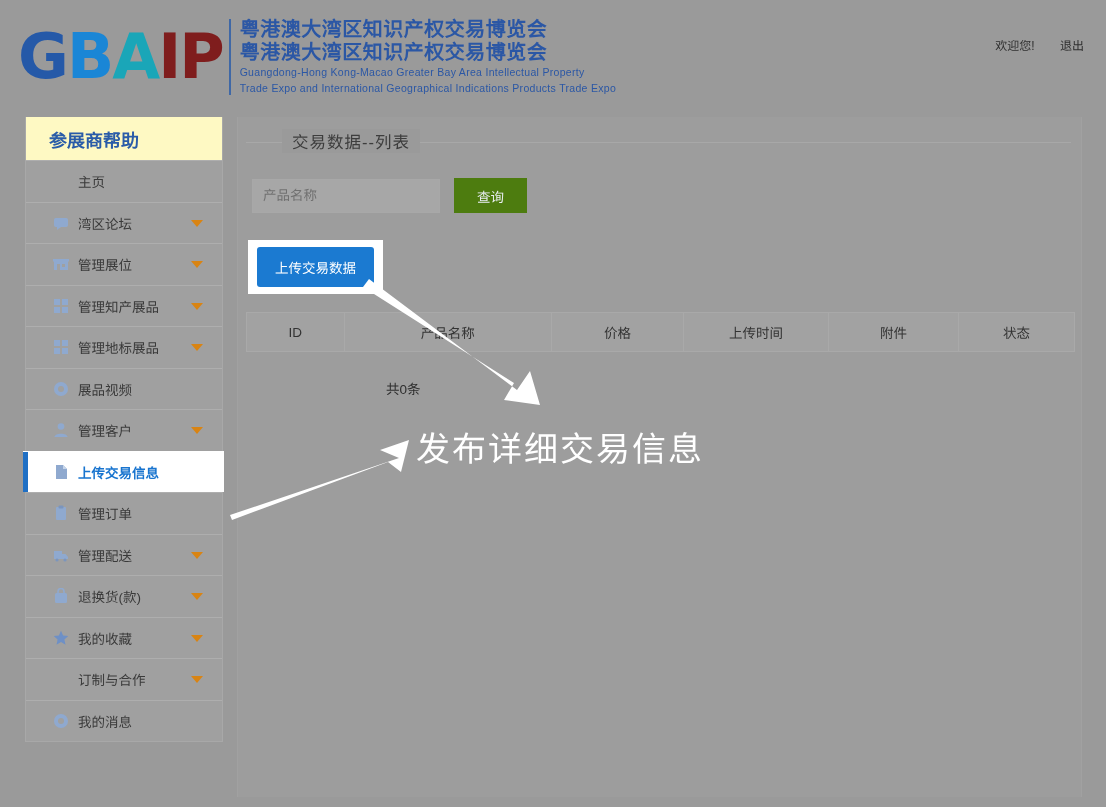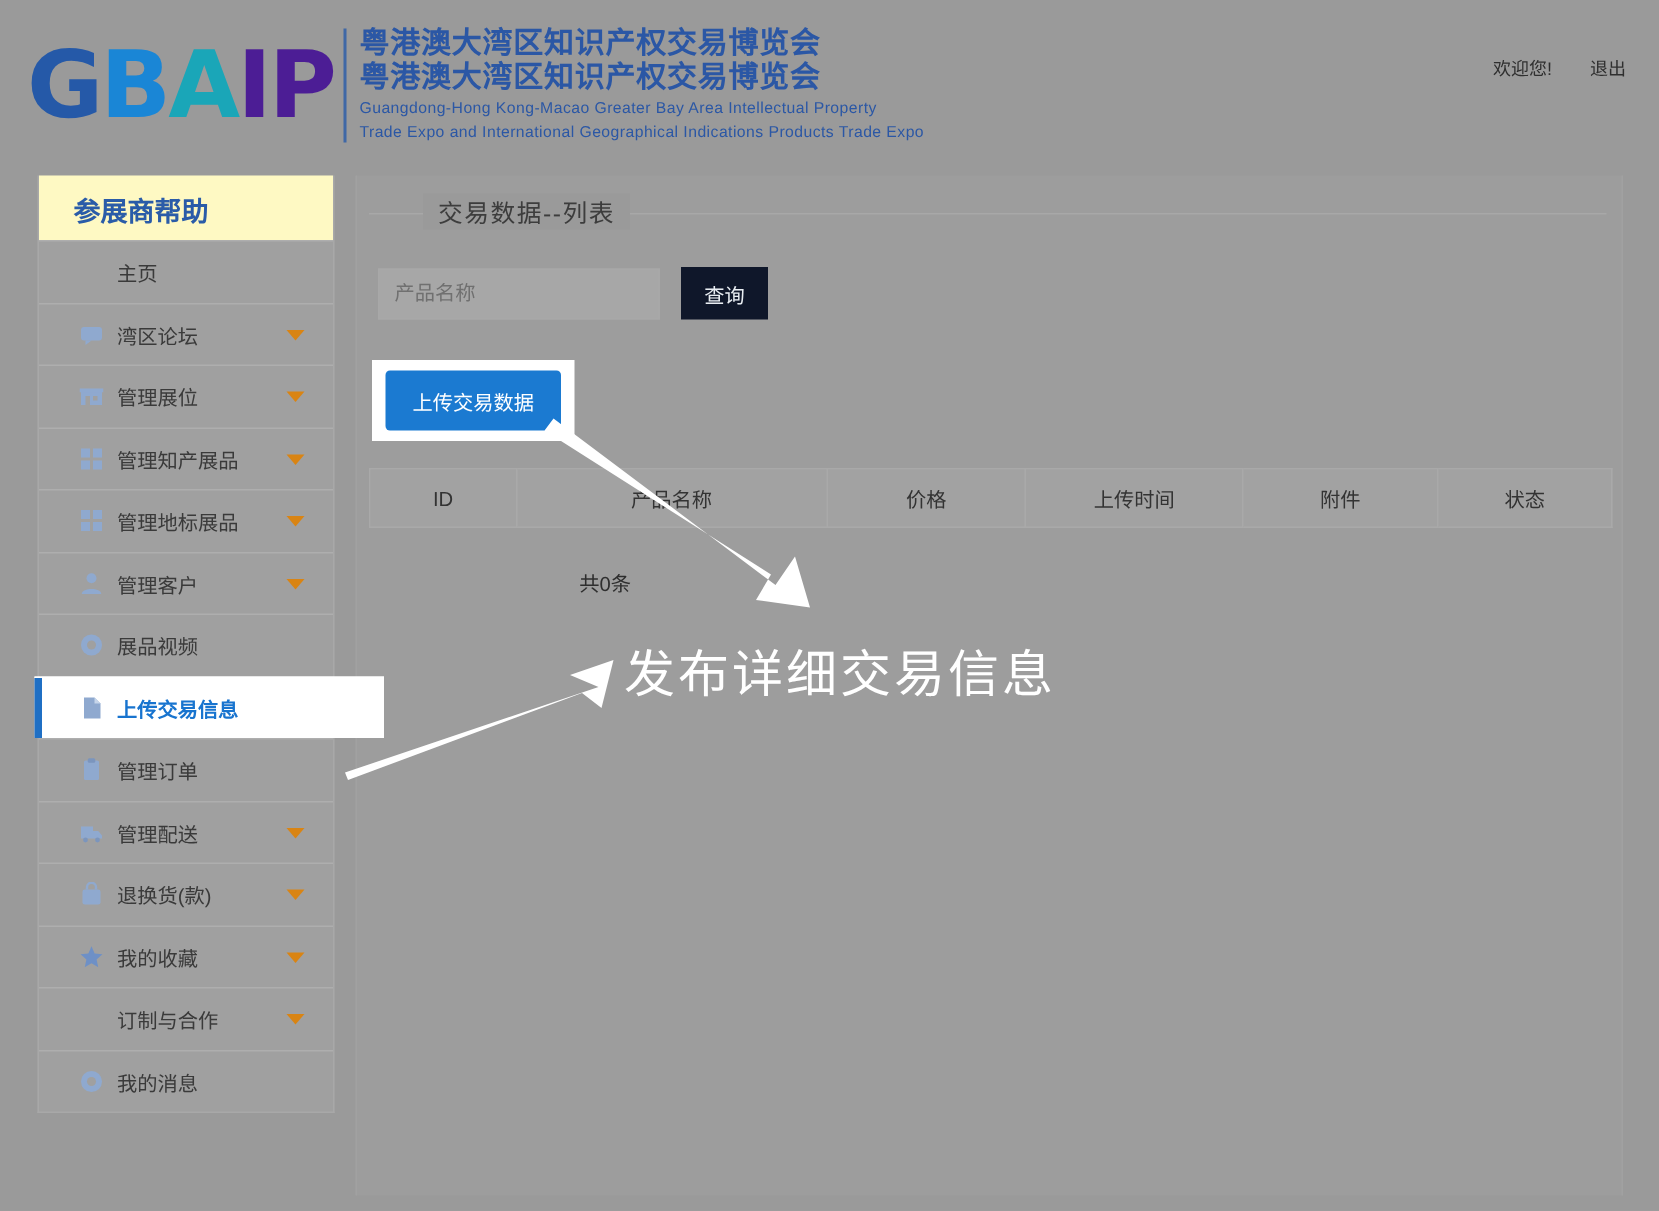--- a/index.html
+++ b/index.html
@@ -36,21 +36,21 @@
     font-family: "DejaVu Sans", sans-serif;
     font-size: 62px;
     font-weight: 700;
     letter-spacing: -2px;
     line-height: 1;
     white-space: nowrap;
   }
   .lg-1 { color: #2559a8; }
   .lg-2 { color: #1a86d6; }
   .lg-3 { color: #1aa6b8; }
-  .lg-4 { color: #4c1d95; }
+  .lg-4 { color: #7f1d1d; }
   .logo-divider {
     width: 2px;
     height: 76px;
     background: #2f5fa8;
     margin: 0 9px 0 6px;
     opacity: .85;
   }
   .logo-text { line-height: 1.15; }
   .logo-cn-1, .logo-cn-2 {
     color: #2b57a5;
@@ -138,21 +138,21 @@
     width: 0; height: 0;
     border-left: 6px solid transparent;
     border-right: 6px solid transparent;
     border-top: 7px solid #d98413;
   }
   .nav-item.active {
     background: #ffffff;
     border-top-color: #ffffff;
     margin-left: -3px;
     padding-left: 30px;
-    width: 233px;
+    width: 201px;
     z-index: 4;
   }
   .nav-item.active::before {
     content: "";
     position: absolute;
     left: 0; top: 0; bottom: 0;
     width: 5px;
     background: #1f6fc4;
   }
   .nav-item.active .nav-label {
@@ -202,23 +202,23 @@
     background: rgba(255,255,255,0.10);
     padding: 0 10px;
     font-size: 13.5px;
     color: #3a3a3a;
     outline: none;
     font-family: "Liberation Sans", sans-serif;
   }
   .search-input::placeholder { color: #707070; }
   .btn-search {
     margin-left: 14px;
-    width: 58px;
+    width: 73px;
     height: 35px;
-    background: #0f172a;
+    background: #4d7c0f;
     color: #e9eef3;
     border: none;
     font-size: 13.5px;
     cursor: pointer;
     font-family: "Liberation Sans", sans-serif;
   }
 
   .upload-wrap {
     position: absolute;
     left: 10px; top: 123px;
@@ -346,32 +346,32 @@
               <rect x="1" y="1" width="6" height="6" fill="#8fa9cf"></rect>
               <rect x="9" y="1" width="6" height="6" fill="#8fa9cf"></rect>
               <rect x="1" y="9" width="6" height="6" fill="#8fa9cf"></rect>
               <rect x="9" y="9" width="6" height="6" fill="#8fa9cf"></rect>
             </svg></span>
           <span class="nav-label">管理地标展品</span>
           <span class="nav-caret"></span>
         </div>
         <div class="nav-item">
           <span class="nav-icon"><svg viewBox="0 0 16 16" width="16" height="16">
+              <circle cx="8" cy="8" r="7" fill="#8fa9cf"></circle>
+              <circle cx="8" cy="8" r="3" fill="#a0a0a0"></circle>
+            </svg></span>
+          <span class="nav-label">展品视频</span>
+        </div>
+        <div class="nav-item">
+          <span class="nav-icon"><svg viewBox="0 0 16 16" width="16" height="16">
               <circle cx="8" cy="4.5" r="3.3" fill="#8fa9cf"></circle>
               <path d="M1.5 15 C1.5 10.5 14.5 10.5 14.5 15 Z" fill="#8fa9cf"></path>
             </svg></span>
           <span class="nav-label">管理客户</span>
           <span class="nav-caret"></span>
-        </div>
-        <div class="nav-item">
-          <span class="nav-icon"><svg viewBox="0 0 16 16" width="16" height="16">
-              <circle cx="8" cy="8" r="7" fill="#8fa9cf"></circle>
-              <circle cx="8" cy="8" r="3" fill="#a0a0a0"></circle>
-            </svg></span>
-          <span class="nav-label">展品视频</span>
         </div>
         <div class="nav-item active">
           <span class="nav-icon"><svg viewBox="0 0 16 16" width="16" height="16">
               <path d="M3 1 H10 L14 5 V15 H3 Z" fill="#8fa9cf"></path>
               <path d="M10 1 L10 5 L14 5 Z" fill="#c6d5ea"></path>
             </svg></span>
           <span class="nav-label">上传交易信息</span>
         </div>
         <div class="nav-item">
           <span class="nav-icon"><svg viewBox="0 0 16 16" width="16" height="16">

